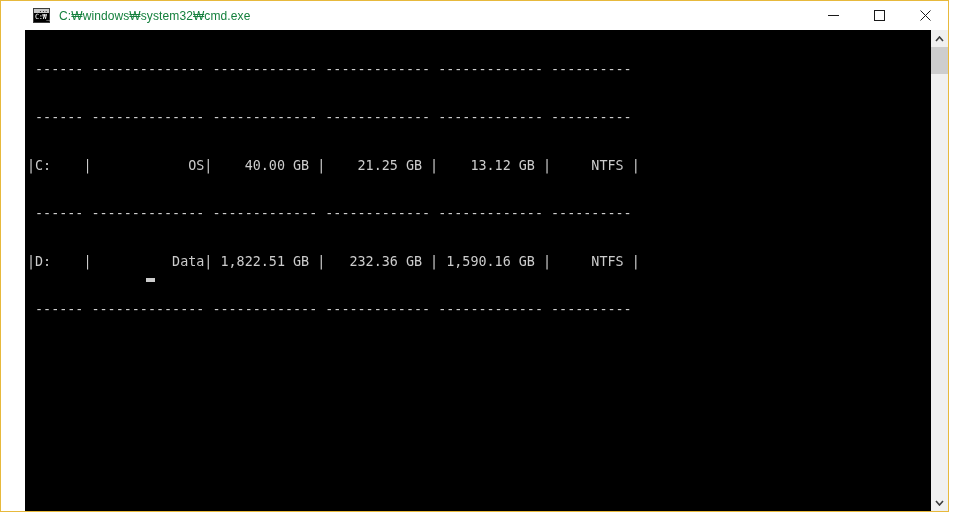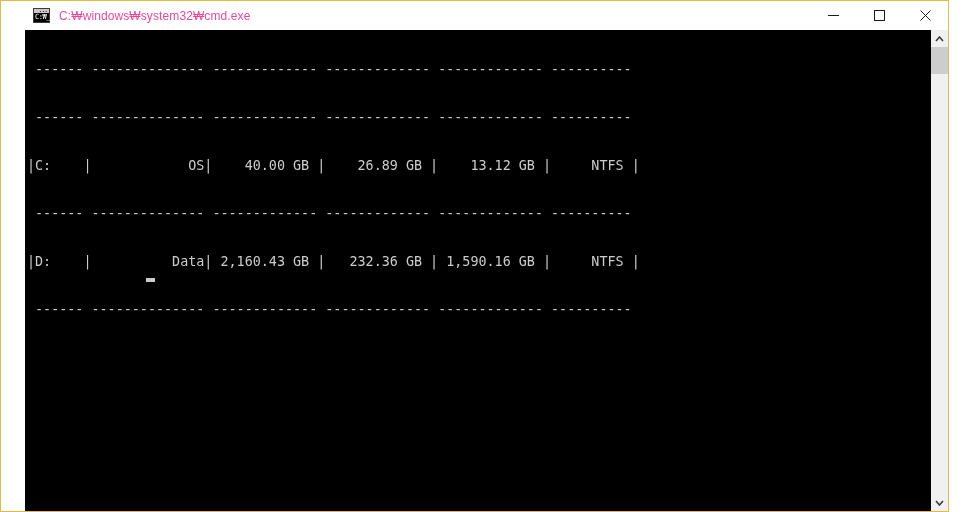--- a/index.html
+++ b/index.html
@@ -73,21 +73,21 @@
     top: 4px;
     font-size: 7px;
     line-height: 9px;
     color: #ffffff;
     font-family: "DejaVu Sans Mono", monospace;
     white-space: nowrap;
     letter-spacing: -0.5px;
   }
   .title-text {
     font-size: 12px;
-    color: #ec4899;
+    color: #15803d;
     white-space: nowrap;
     letter-spacing: 0.1px;
   }
   .win-controls {
     position: absolute;
     right: 0;
     top: 0;
     height: 29px;
     display: flex;
   }
@@ -210,23 +210,23 @@
 
     </div>
   </div>
 
   <div class="console-wrap">
 
     <div class="console">
       <div class="screen">
         <div class="row"> ------ -------------- ------------- ------------- ------------- ----------</div>
         <div class="row"> ------ -------------- ------------- ------------- ------------- ----------</div>
-        <div class="row">|C:    |            OS|    40.00 GB |    26.89 GB |    13.12 GB |     NTFS |</div>
-        <div class="row"> ------ -------------- ------------- ------------- ------------- ----------</div>
-        <div class="row">|D:    |          Data| 2,160.43 GB |   232.36 GB | 1,590.16 GB |     NTFS |</div>
+        <div class="row">|C:    |            OS|    40.00 GB |    21.25 GB |    13.12 GB |     NTFS |</div>
+        <div class="row"> ------ -------------- ------------- ------------- ------------- ----------</div>
+        <div class="row">|D:    |          Data| 1,822.51 GB |   232.36 GB | 1,590.16 GB |     NTFS |</div>
         <div class="row"> ------ -------------- ------------- ------------- ------------- ----------</div>
         <div class="row"></div>
         <div class="row"></div>
         
         
         
         
       </div>
       <div class="cursor"></div>
     </div>

